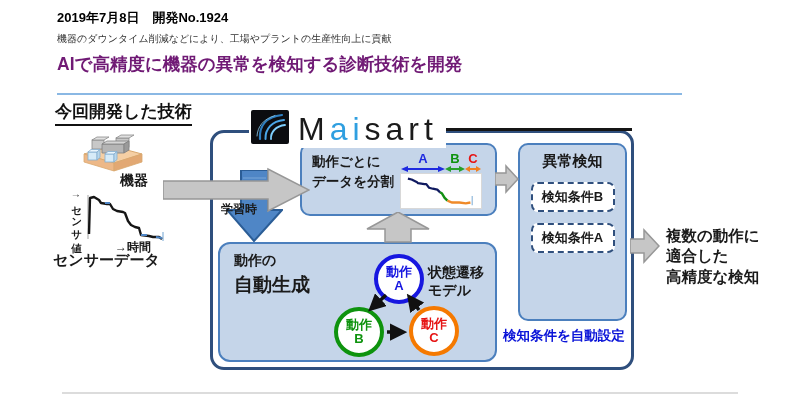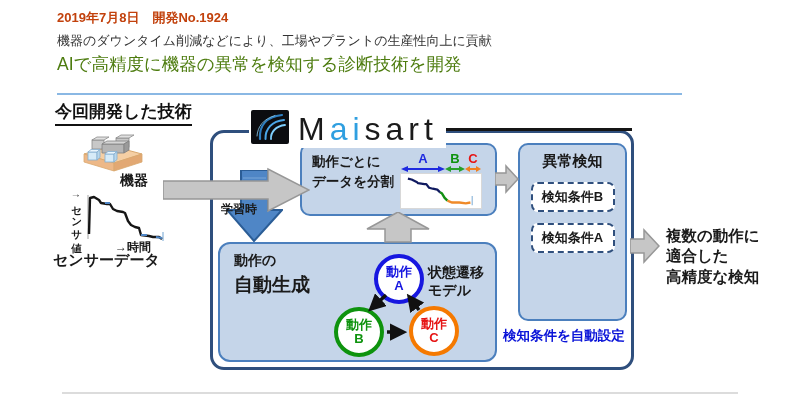--- a/index.html
+++ b/index.html
@@ -1,23 +1,23 @@
 <!DOCTYPE html>
 <html><head>
 <meta charset="utf-8">
 <style>
   html,body{margin:0;padding:0;background:#fff;}
   body{font-family:"Liberation Sans","DejaVu Sans",sans-serif;color:#1a1a1a;}
   #canvas{position:relative;width:800px;height:400px;background:#fff;overflow:hidden;}
   .abs{position:absolute;}
 
   
-  .date-line{left:57px;top:9px;font-size:13px;font-weight:bold;color:#c2410c;}
-  .subtitle{left:57px;top:32px;font-size:13px;color:#333;}
-  .main-title{left:57px;top:52px;font-size:17.5px;font-weight:normal;color:#4d7c0f;}
+  .date-line{left:57px;top:9px;font-size:13px;font-weight:bold;color:#000000;}
+  .subtitle{left:57px;top:32px;font-size:10px;color:#333;}
+  .main-title{left:57px;top:52px;font-size:17.5px;font-weight:bold;color:#701a75;}
   .divider{left:57px;top:93px;width:625px;height:2px;background:#8ab8e4;}
   .bottom-line{left:62px;top:392px;width:676px;height:2px;background:#dcdcdc;}
 
   .section-heading{left:55px;top:100px;font-size:17px;font-weight:bold;color:#111;
     border-bottom:2px solid #111;padding-bottom:1px;}
 
   
   .machine-wrap{left:78px;top:126px;width:70px;height:47px;}
   .machine-label{left:78px;top:172px;width:70px;text-align:right;font-size:14px;font-weight:bold;}
   .sensor-ylabel{left:70px;top:193px;height:54px;writing-mode:vertical-rl;font-size:10.5px;font-weight:bold;letter-spacing:0px;}

